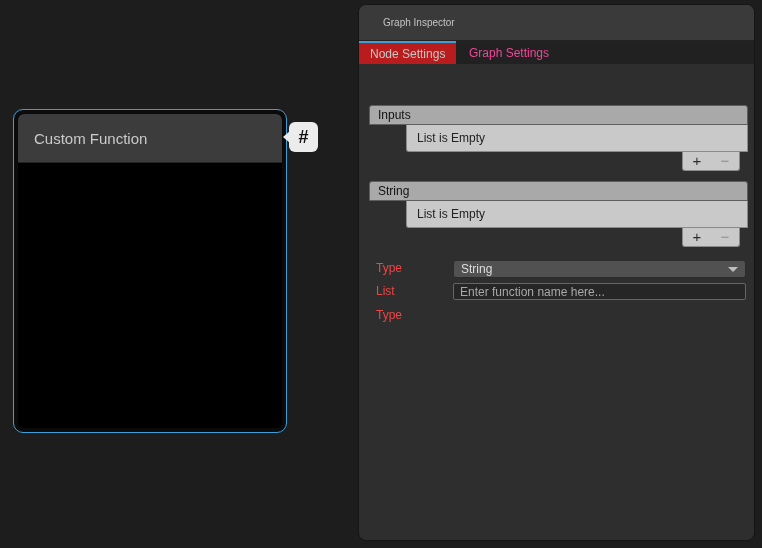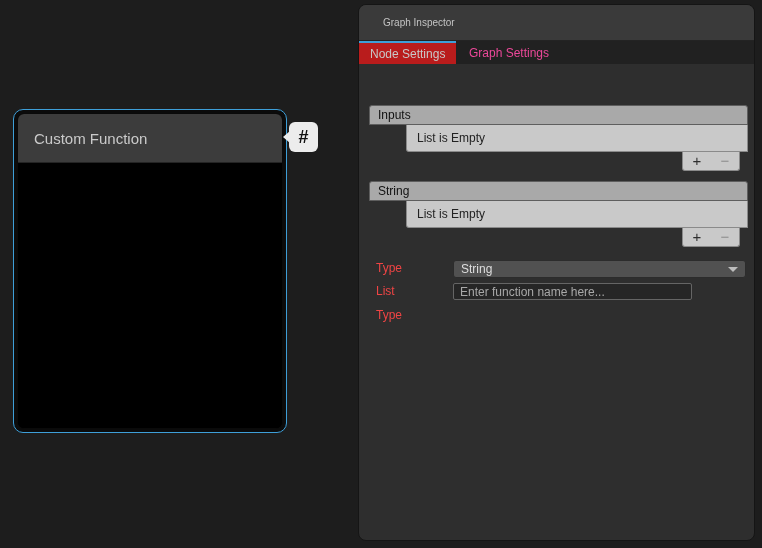--- a/index.html
+++ b/index.html
@@ -115,21 +115,21 @@
     display:flex; align-items:center; padding:0 7px;
     font-size:12px; color:#dedede; cursor:pointer;
   }
   .dropdown-arrow {
     margin-left:auto; width:0; height:0;
     border-left:5px solid transparent; border-right:5px solid transparent;
     border-top:5px solid #bdbdbd;
   }
 
   .text-input {
-    position:absolute; left:94px; top:219px; width:239px; height:17px;
+    position:absolute; left:94px; top:219px; width:293px; height:17px;
     background:#262626; border:1px solid #656565; border-radius:2px;
     color:#cfcfcf; font-size:12px; padding:0 6px;
     font-family:"Liberation Sans", sans-serif;
   }
   .text-input::placeholder { color:#a8a8a8; opacity:1; }
 
   .text-area {
     position:absolute; left:94px; top:243px; width:293px; height:197px;
     background:#272727; border:1px solid #4e4e4e; border-radius:3px;
     color:#cfcfcf; font-size:12px; padding:3px 6px;

